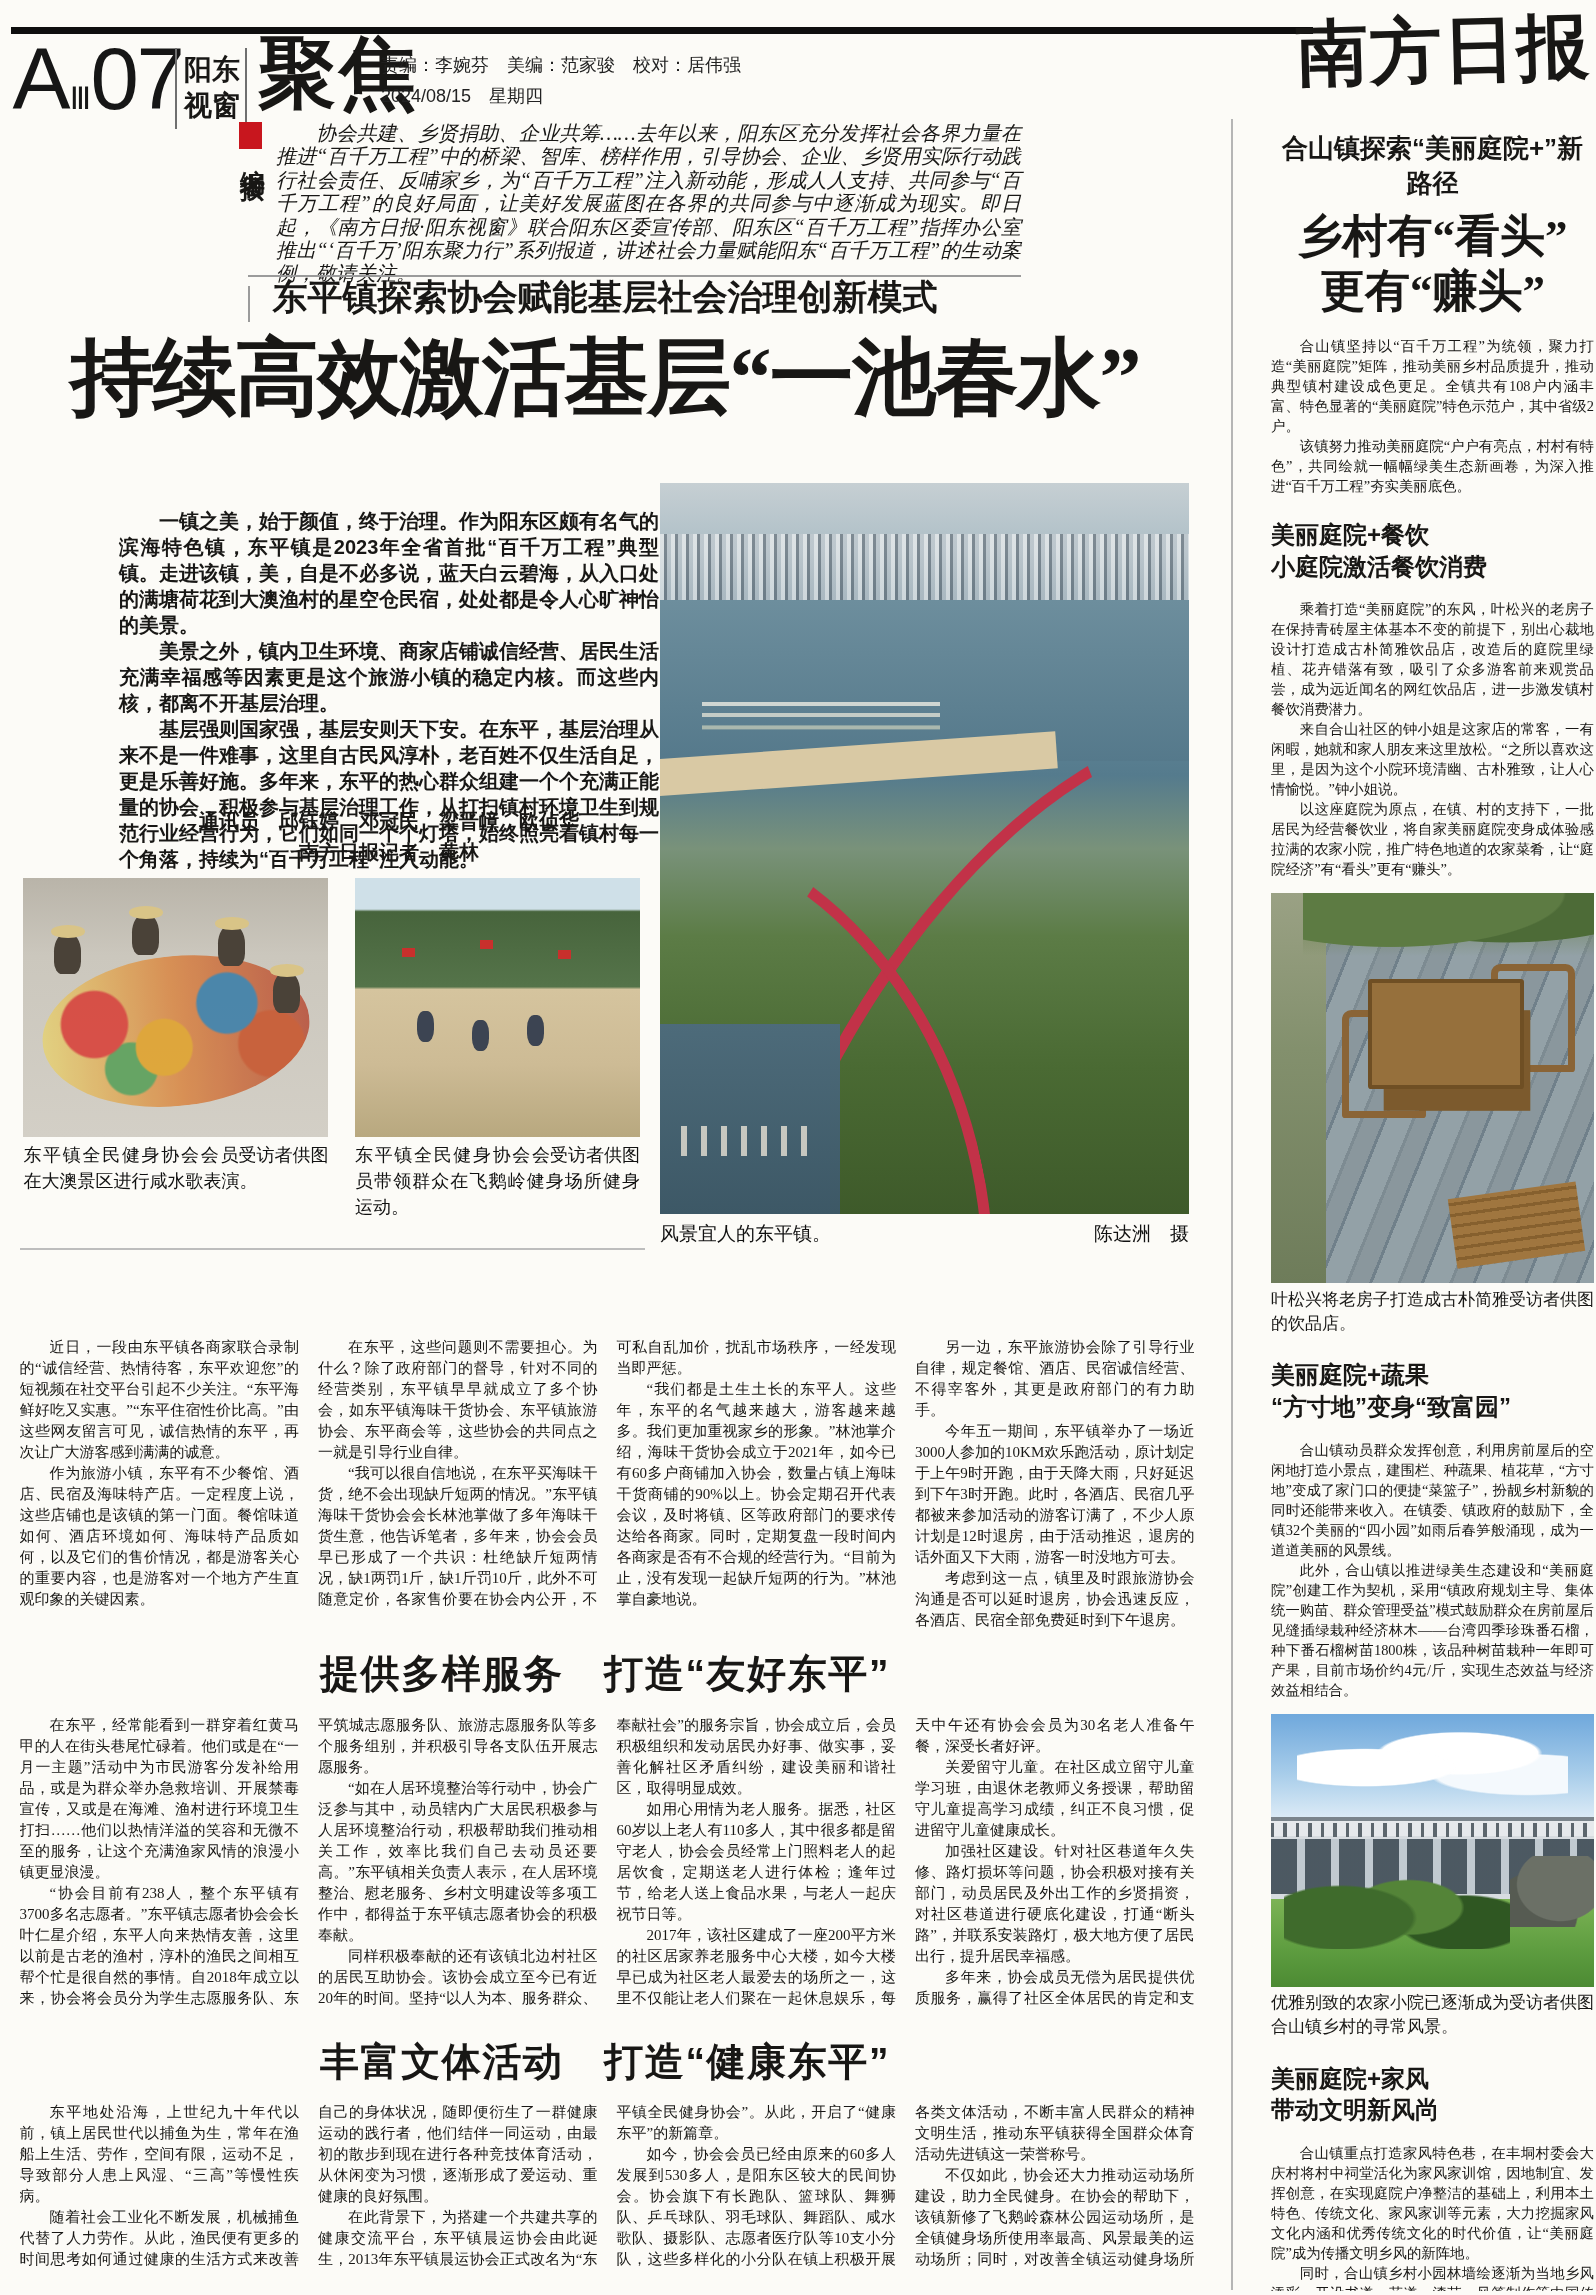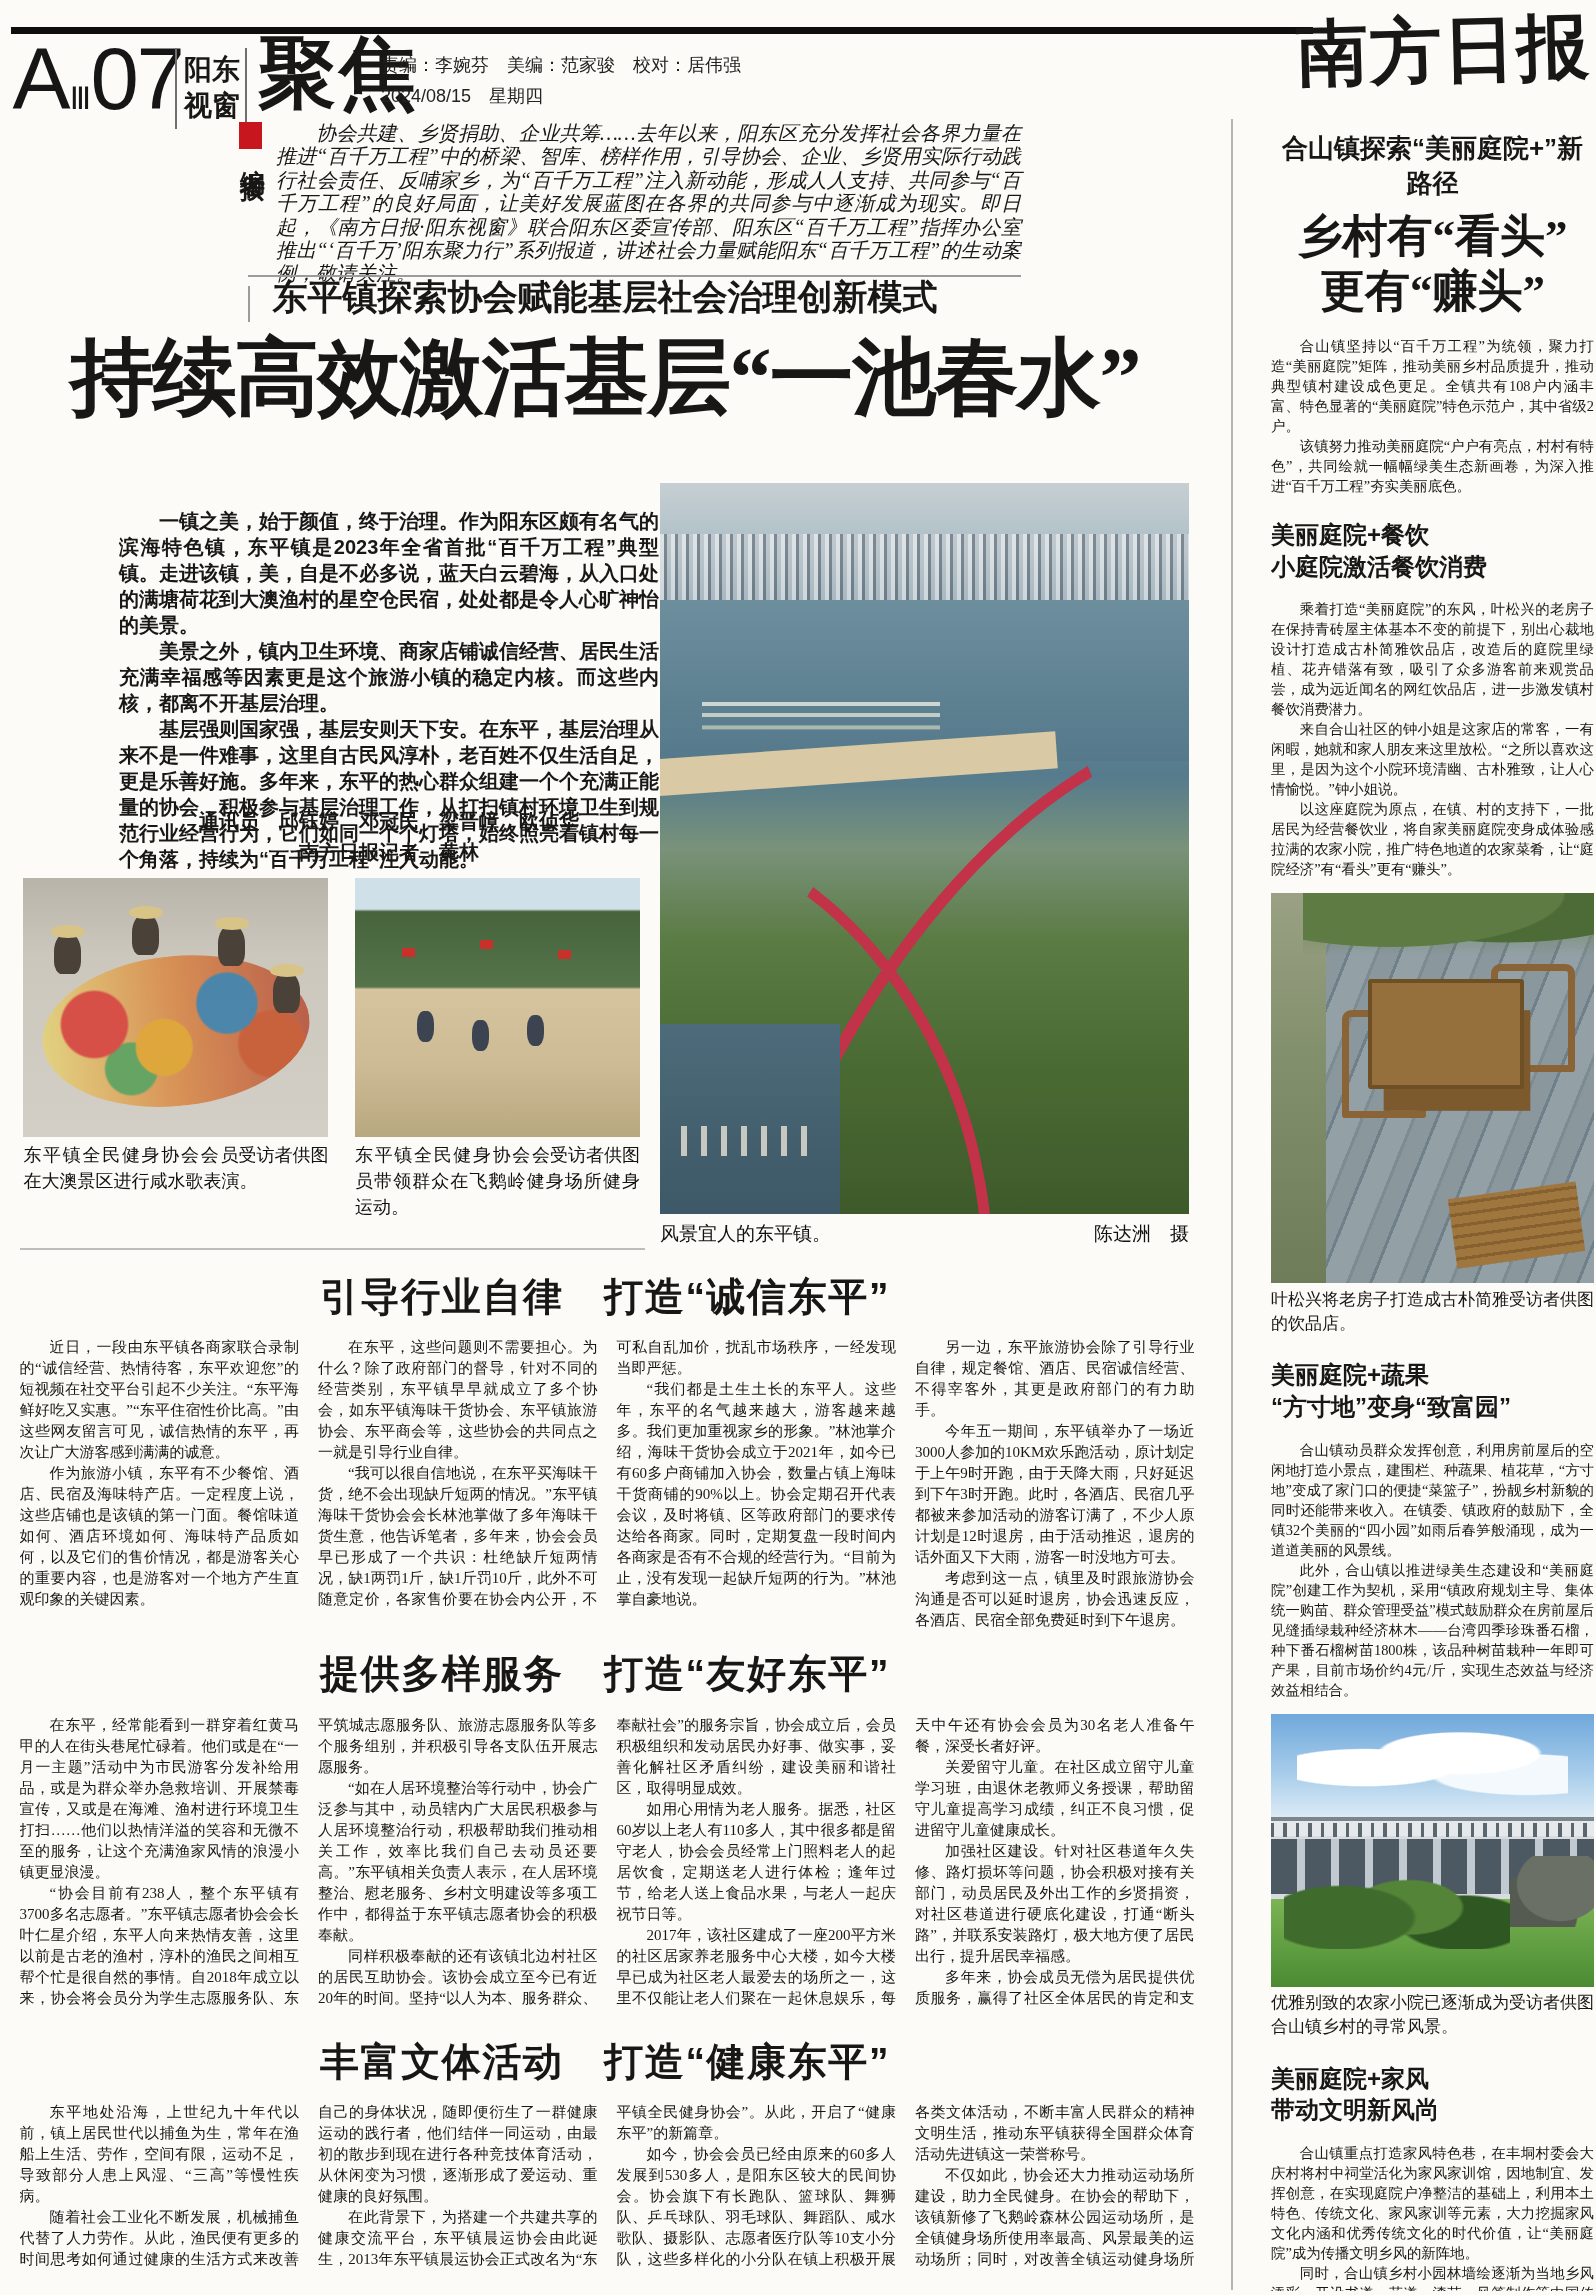--- a/index.html
+++ b/index.html
@@ -255,21 +255,20 @@
   <div class="abs cap smallcap1" data-interactable="false">
     <span class="credit" data-interactable="false">受访者供图</span>
     <span data-interactable="false">东平镇全民健身协会会员在大澳景区进行咸水歌表演。</span>
   </div>
   <div class="abs cap smallcap2" data-interactable="false">
     <span class="credit" data-interactable="false">受访者供图</span>
     <span data-interactable="false">东平镇全民健身协会会员带领群众在飞鹅岭健身场所健身运动。</span>
   </div>
   <div class="abs photo-rule" data-interactable="false"></div>
 
-  <div class="abs sec-h sech1" data-interactable="false">引导行业自律　打造“诚信东平”</div>
   <div class="abs cols cols1" data-interactable="false">
       <p data-interactable="false">近日，一段由东平镇各商家联合录制的“诚信经营、热情待客，东平欢迎您”的短视频在社交平台引起不少关注。“东平海鲜好吃又实惠。”“东平住宿性价比高。”由这些网友留言可见，诚信热情的东平，再次让广大游客感到满满的诚意。</p>
       <p data-interactable="false">作为旅游小镇，东平有不少餐馆、酒店、民宿及海味特产店。一定程度上说，这些店铺也是该镇的第一门面。餐馆味道如何、酒店环境如何、海味特产品质如何，以及它们的售价情况，都是游客关心的重要内容，也是游客对一个地方产生直观印象的关键因素。</p>
       <p data-interactable="false">在东平，这些问题则不需要担心。为什么？除了政府部门的督导，针对不同的经营类别，东平镇早早就成立了多个协会，如东平镇海味干货协会、东平镇旅游协会、东平商会等，这些协会的共同点之一就是引导行业自律。</p>
       <p data-interactable="false">“我可以很自信地说，在东平买海味干货，绝不会出现缺斤短两的情况。”东平镇海味干货协会会长林池掌做了多年海味干货生意，他告诉笔者，多年来，协会会员早已形成了一个共识：杜绝缺斤短两情况，缺1两罚1斤，缺1斤罚10斤，此外不可随意定价，各家售价要在协会内公开，不可私自乱加价，扰乱市场秩序，一经发现当即严惩。</p>
       <p data-interactable="false">“我们都是土生土长的东平人。这些年，东平的名气越来越大，游客越来越多。我们更加重视家乡的形象。”林池掌介绍，海味干货协会成立于2021年，如今已有60多户商铺加入协会，数量占镇上海味干货商铺的90%以上。协会定期召开代表会议，及时将镇、区等政府部门的要求传达给各商家。同时，定期复盘一段时间内各商家是否有不合规的经营行为。“目前为止，没有发现一起缺斤短两的行为。”林池掌自豪地说。</p>
       <p data-interactable="false">另一边，东平旅游协会除了引导行业自律，规定餐馆、酒店、民宿诚信经营、不得宰客外，其更是政府部门的有力助手。</p>
       <p data-interactable="false">今年五一期间，东平镇举办了一场近3000人参加的10KM欢乐跑活动，原计划定于上午9时开跑，由于天降大雨，只好延迟到下午3时开跑。此时，各酒店、民宿几乎都被来参加活动的游客订满了，不少人原计划是12时退房，由于活动推迟，退房的话外面又下大雨，游客一时没地方可去。</p>
       <p data-interactable="false">考虑到这一点，镇里及时跟旅游协会沟通是否可以延时退房，协会迅速反应，各酒店、民宿全部免费延时到下午退房。</p>
     </div>

